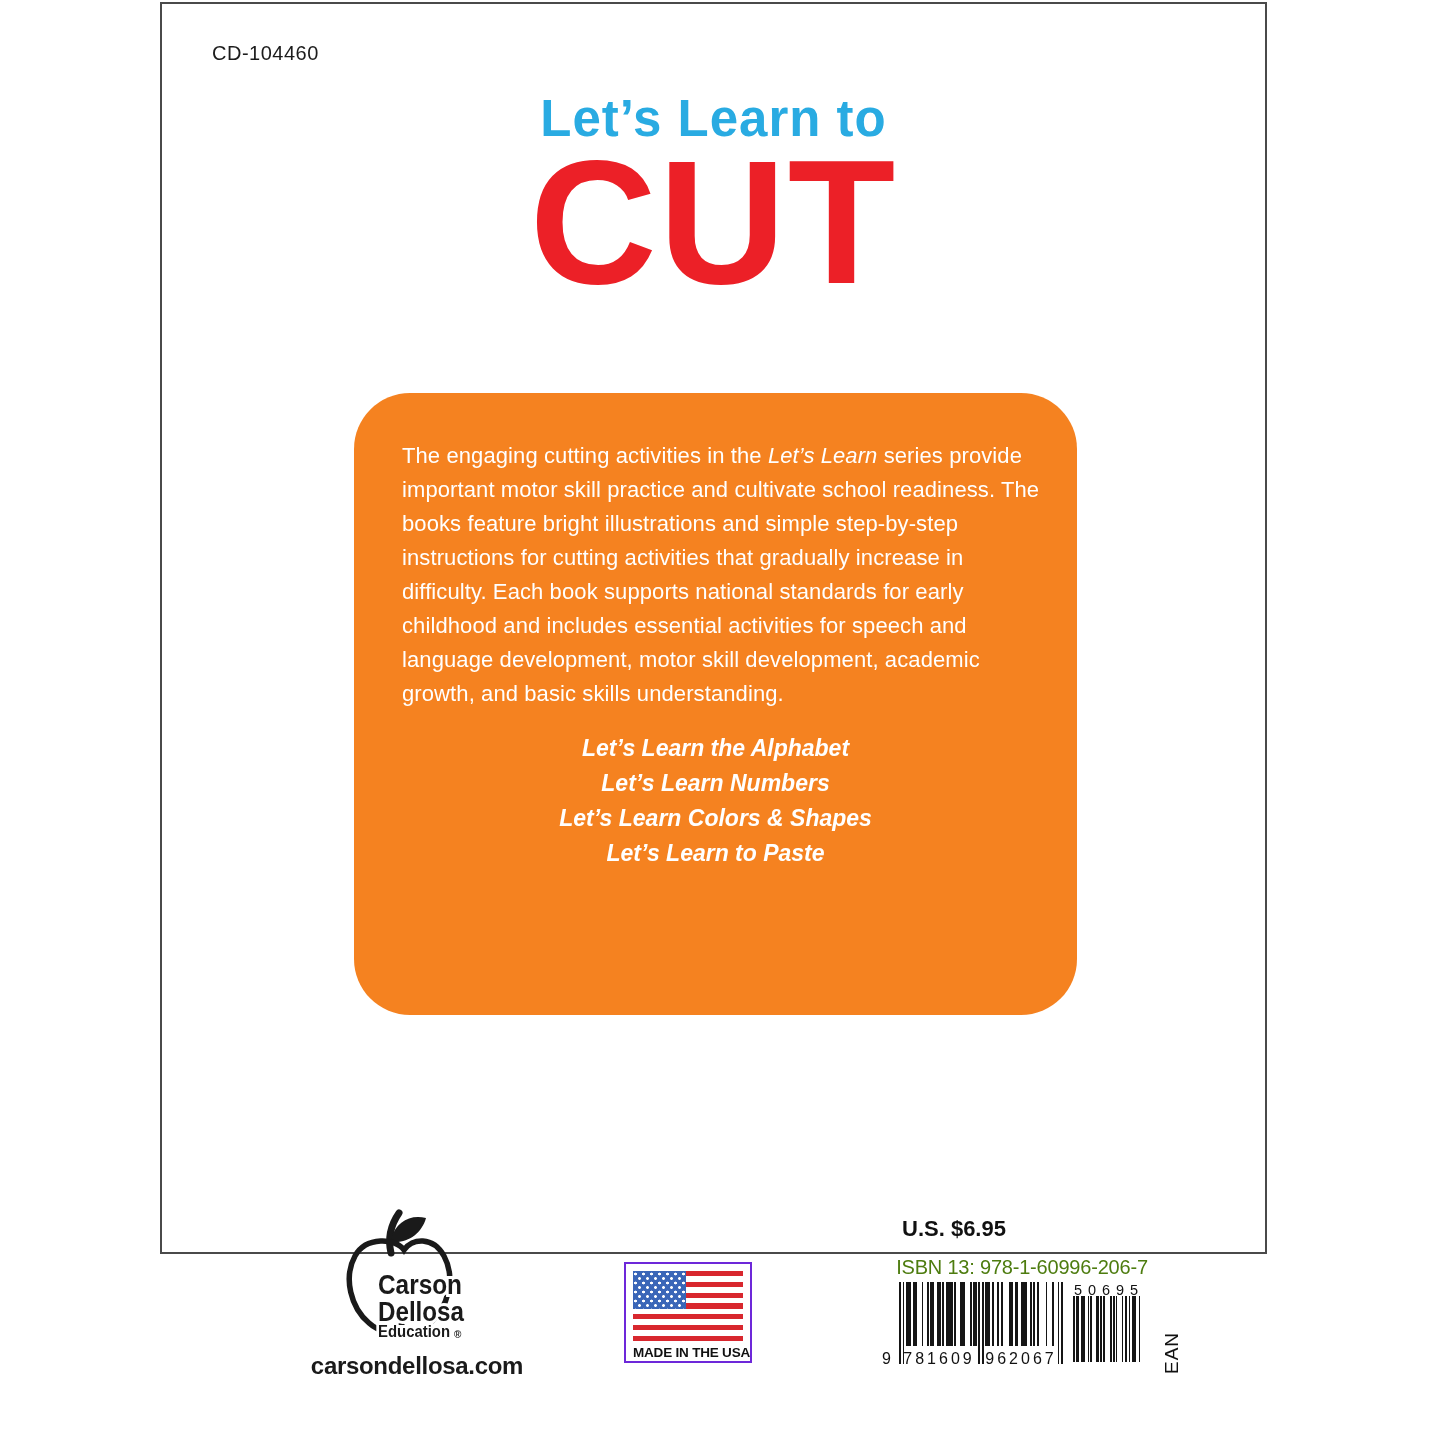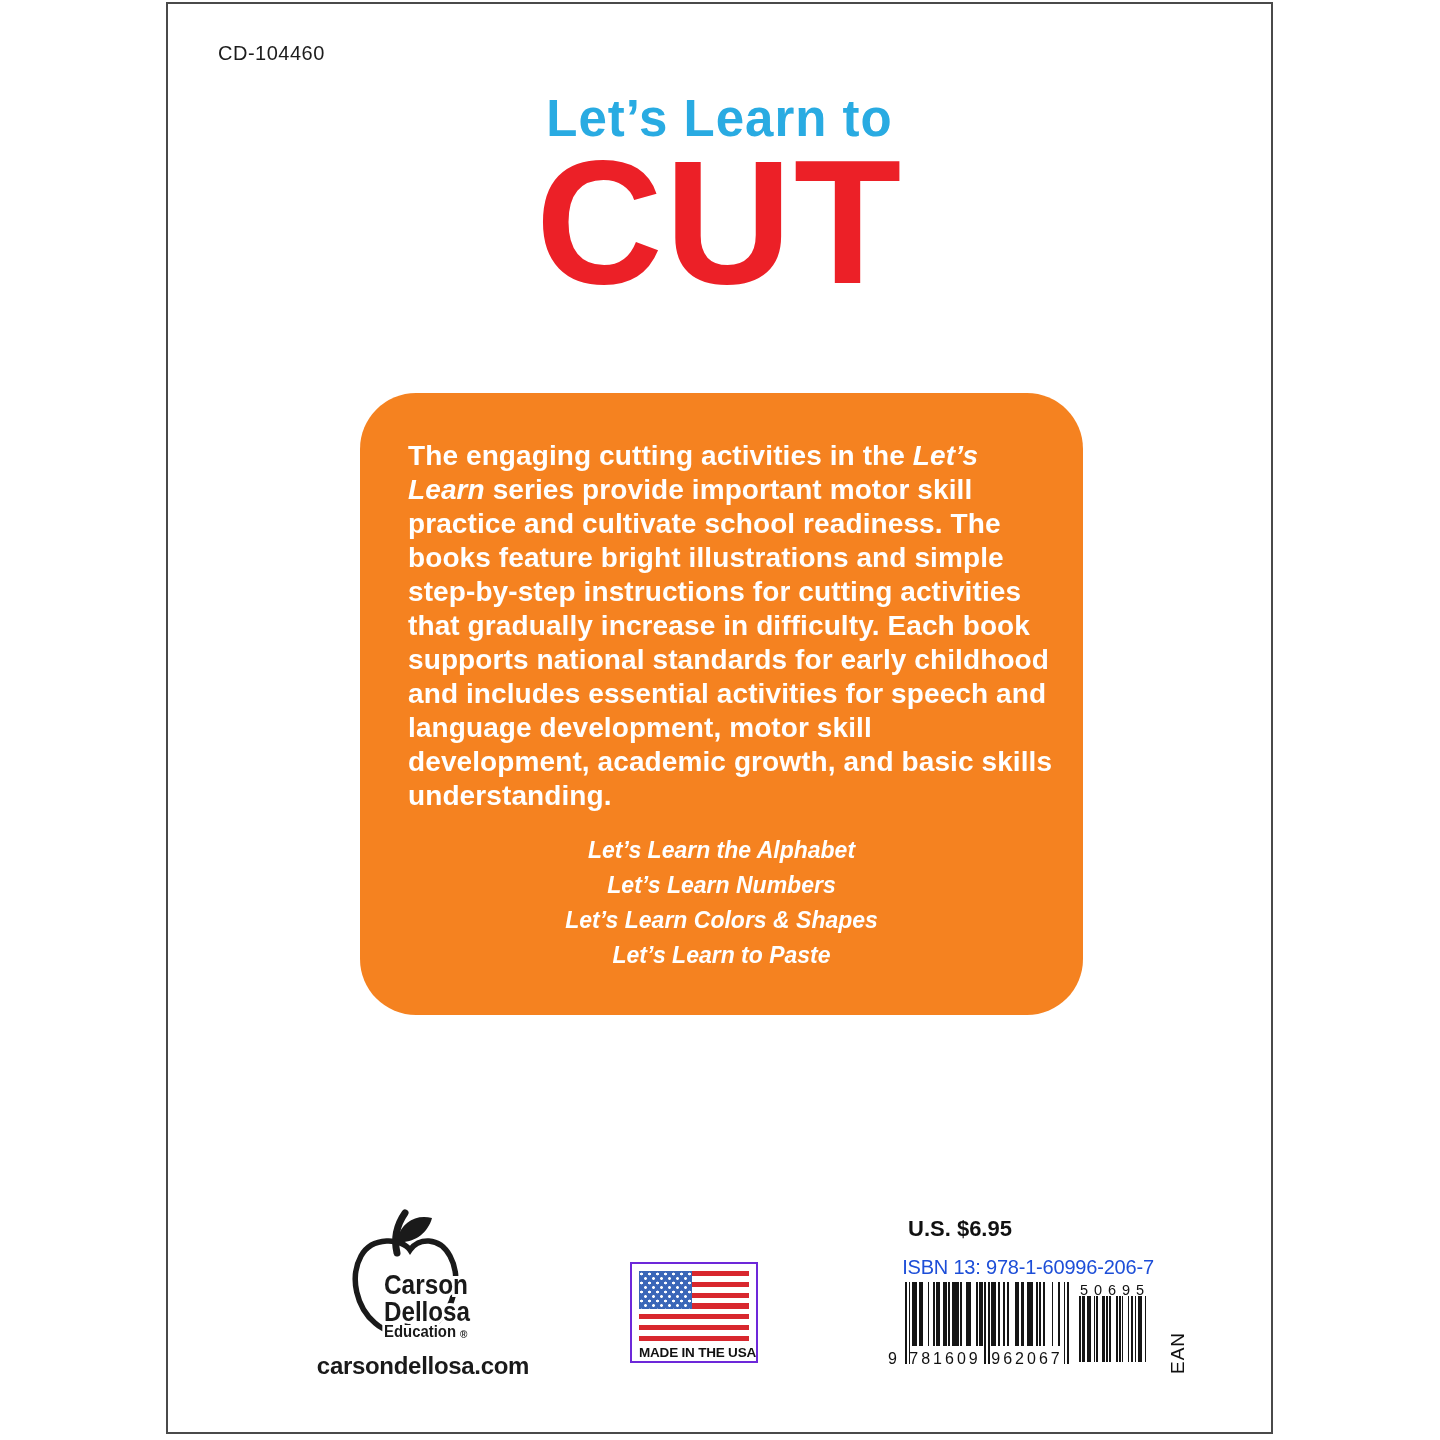--- a/index.html
+++ b/index.html
@@ -1,32 +1,32 @@
 <!DOCTYPE html>
 <html><head>
 <meta charset="utf-8">
 <style>
   * { margin:0; padding:0; box-sizing:border-box; }
   html,body { width:1440px; height:1440px; background:#ffffff; overflow:hidden;
               font-family:"Liberation Sans", sans-serif; }
   .stage { position:relative; width:1440px; height:1440px; background:#fff; }
 
-  .page { position:absolute; left:166px; top:2px; width:1107px; height:1432px;
+  .page { position:absolute; left:160px; top:2px; width:1107px; height:1252px;
           background:#fff; border:2.5px solid #4a4a4a; }
 
   .cd-number { position:absolute; left:50px; top:38px; font-size:20px; color:#1c1c1c;
                letter-spacing:0.5px; }
 
   .title-block { position:absolute; left:0; top:86px; width:100%; text-align:center; }
   .title-line1 { font-size:51px; font-weight:bold; letter-spacing:1px; line-height:58px;text-align:center; }
   .title-line2 { font-size:176px; font-weight:bold; letter-spacing:2px; line-height:148px; }
 
   .orange-box { position:absolute; left:192px; top:389px; width:723px; height:622px;
                 border-radius:56px; color:#fff; }
-  .orange-box .intro { margin:46px 24px 0 48px; font-size:28px; font-weight:bold;
+  .orange-box .intro { margin:46px 24px 0 48px; font-size:22px; font-weight:normal;
                        line-height:34px; letter-spacing:0.1px; }
   .orange-box .explore { margin-top:44px; text-align:center; font-size:22px; font-weight:bold; }
   .series-italic { font-style:italic; }
   .book-list { margin-top:20px; text-align:center; list-style:none; }
   .book-list li { font-size:23px; font-weight:bold; font-style:italic; line-height:35px; }
 
   
   .logo-svg { position:absolute; left:180px; top:1202px; width:136px; height:138px; }
   .logo-svg text { font-family:"Liberation Sans", sans-serif; font-weight:bold; fill:#1a1a1a;
                    stroke:#fff; stroke-width:6px; paint-order:stroke; }
@@ -42,21 +42,21 @@
             background-image:radial-gradient(circle at 2.5px 3px,#fff 1.1px,transparent 1.7px),
                              radial-gradient(circle at 6.5px 7.5px,#fff 1.1px,transparent 1.7px);
             background-size:8px 9px; }
   .made-label { margin-top:4px; text-align:center; font-size:13.5px; font-weight:bold;
                 color:#111; letter-spacing:-0.2px; white-space:nowrap; }
 
   
   .price { position:absolute; left:740px; top:1212px; width:240px; text-align:left;
            font-size:22px; font-weight:bold; color:#111; }
   .isbn  { position:absolute; left:722px; top:1252px; width:276px; text-align:center;
-           font-size:20px; color:#1d4ed8; letter-spacing:-0.2px; white-space:nowrap; }
+           font-size:20px; color:#4d7c0f; letter-spacing:-0.2px; white-space:nowrap; }
   .barcode-main { position:absolute; left:737px; top:1278px; width:164px; height:82px; }
   .barcode-digits { position:absolute; left:720px; top:1346px; width:180px; display:flex;
                     font-size:16px; color:#111; }
   .barcode-digits .d9 { width:16px; }
   .barcode-digits .grp { flex:1; text-align:center; letter-spacing:3px; }
   .barcode-supp { position:absolute; left:910px; top:1278px; width:68px; }
   .supp-digits { display:flex; justify-content:space-between; font-size:14.5px; color:#111;
                  padding:0 2px; height:13px; }
   .supp-svg { display:block; margin-top:1px; }
   .ean-label { position:absolute; left:975px; top:1338px; width:70px; height:22px;

